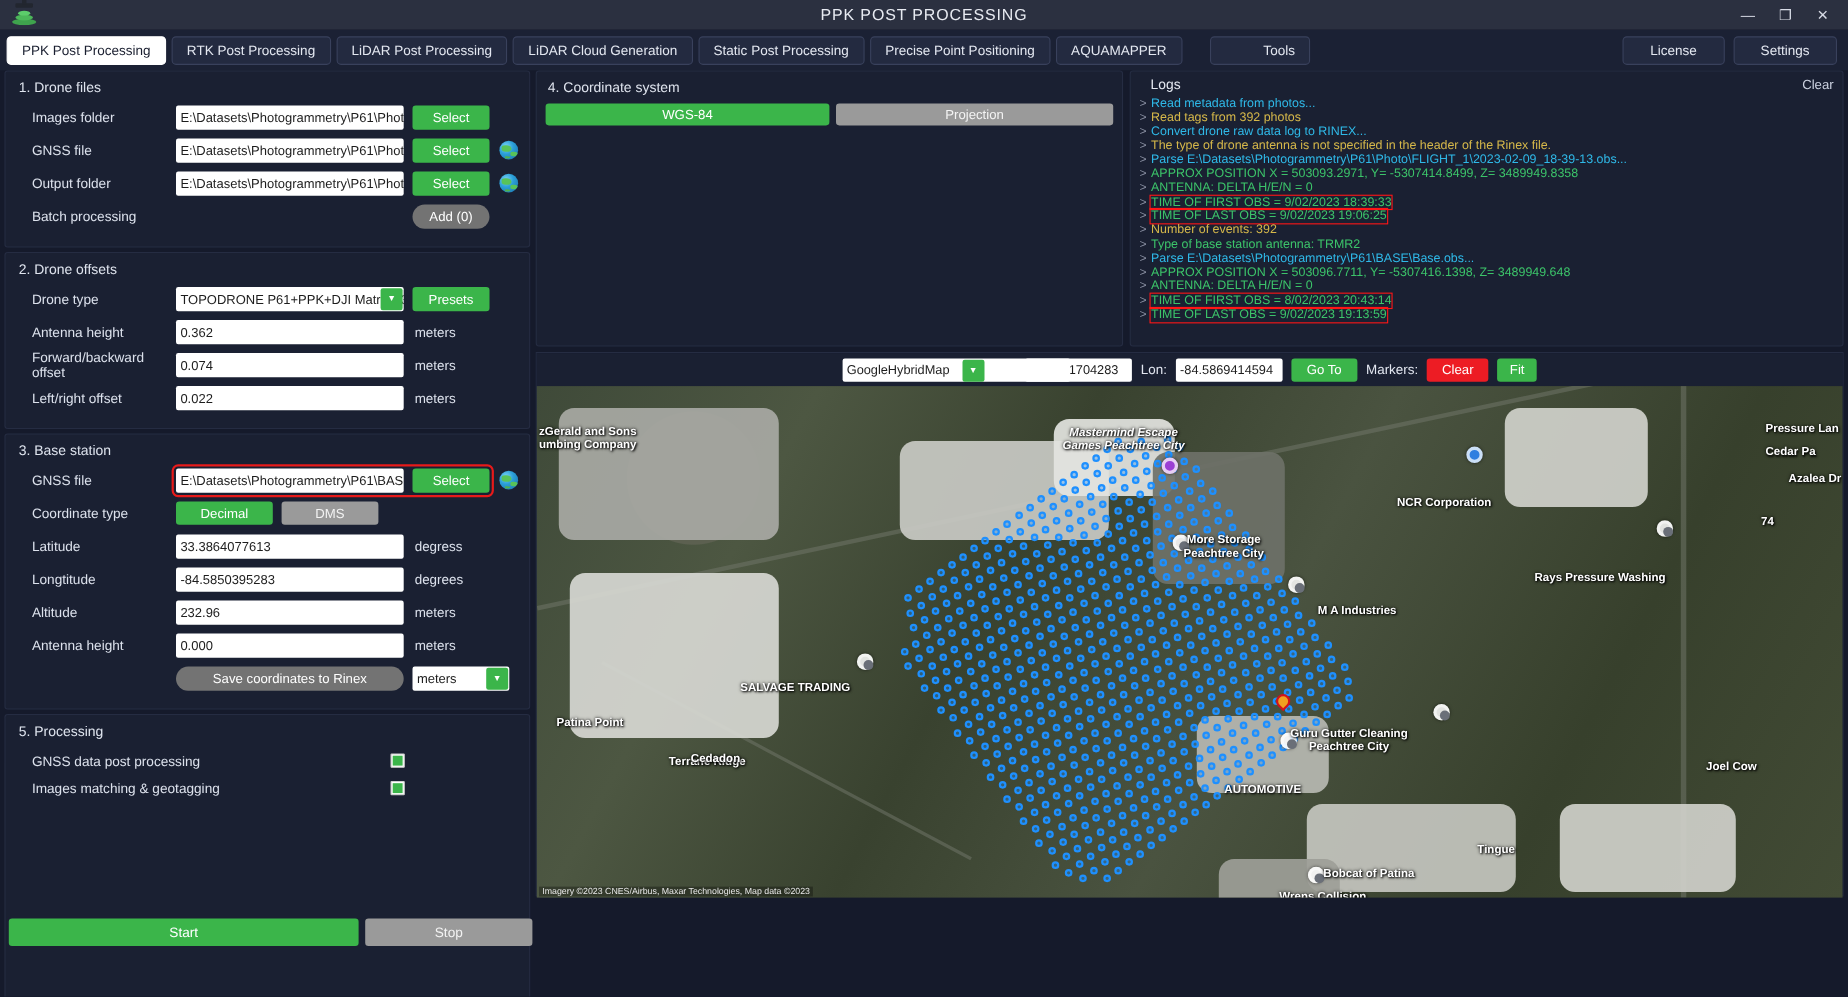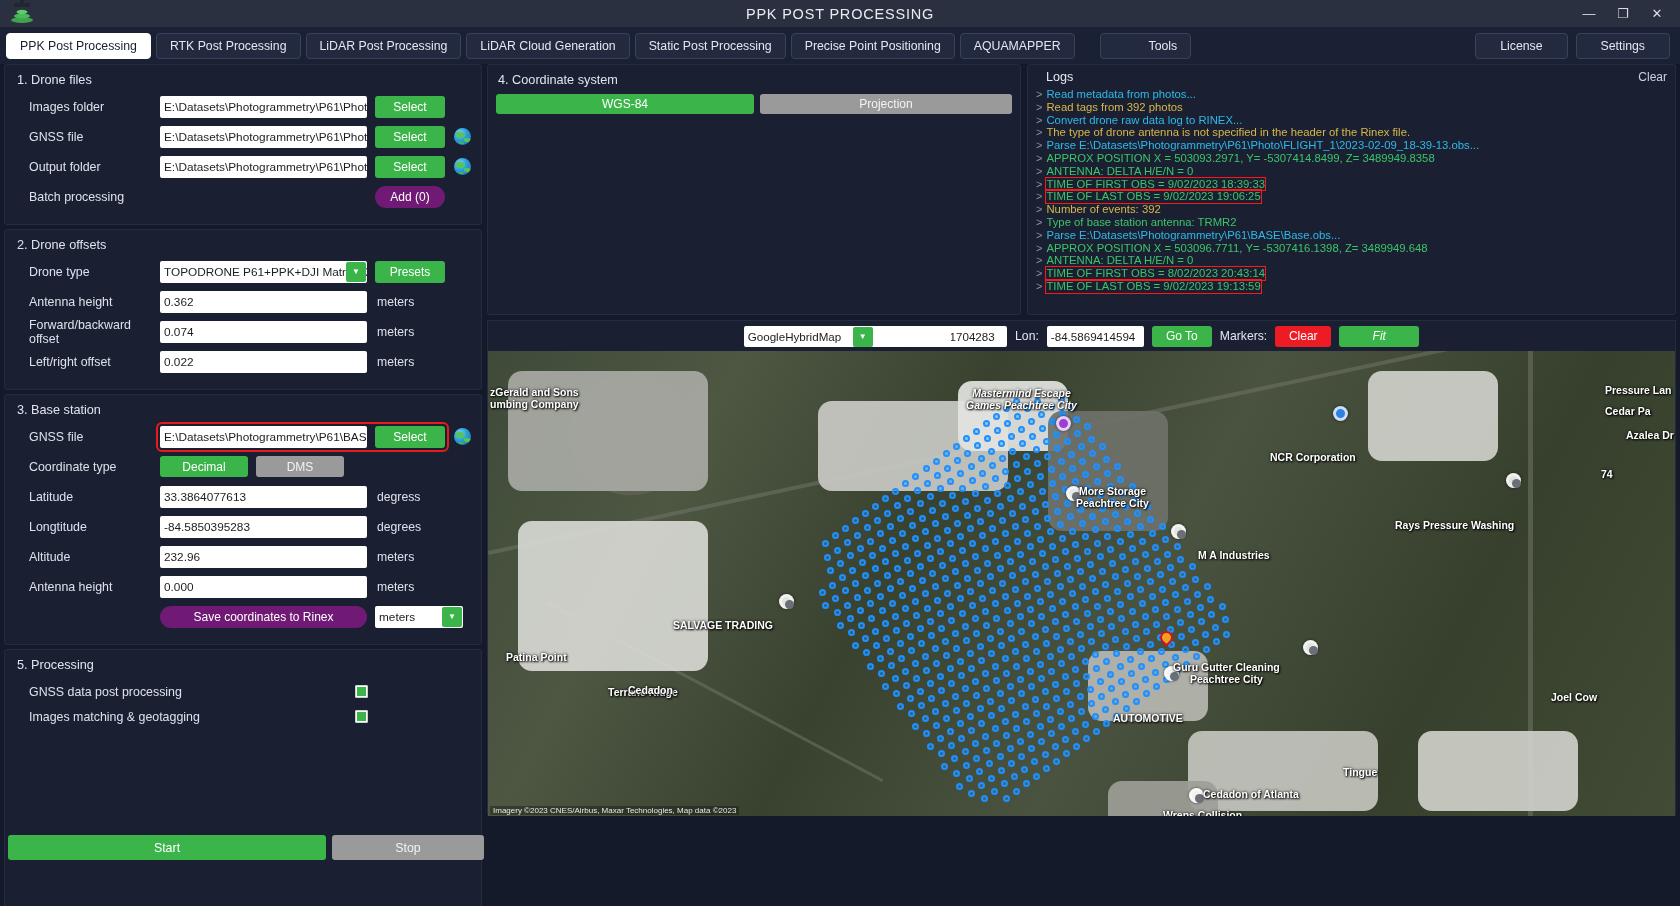--- a/index.html
+++ b/index.html
@@ -60,21 +60,21 @@
     height: 22px; line-height: 22px; padding: 0 4px; border: none; border-radius: 2px;
     width: 207px; overflow: hidden; white-space: nowrap;
     font-family: "Liberation Sans", sans-serif;
   }
   .btn {
     height: 22px; border-radius: 3px; border: none; color: #fff; font-size: 12px;
     display: inline-flex; align-items: center; justify-content: center; cursor: pointer;
     font-family: "Liberation Sans", sans-serif;
   }
   .btn-green { background: #3bb54a; }
-  .btn-blue  { background: #701a75; border-radius: 11px; }
+  .btn-blue  { background: #737373; border-radius: 11px; }
   .btn-grey  { background: #9a9a9a; color: #f3f3f3; }
   .btn-red   { background: #ed1c24; }
   .sel-btn { width: 70px; margin-left: 8px; }
   .globe {
     width: 17px; height: 17px; margin-left: 9px; border-radius: 50%;
     background: radial-gradient(circle at 35% 32%, #7fd3f7 0%, #2a9fd8 42%, #1b6fa8 100%);
     position: relative; overflow: hidden; flex: 0 0 auto;
   }
   .globe:after {
     content: ""; position: absolute; left: 2px; top: 4px; width: 9px; height: 6px;
@@ -159,21 +159,21 @@
     justify-content: center; background: #1a2032;
   }
   .maptool .inp { height: 21px; line-height: 21px; font-size: 11.6px; }
   .mt-map { width: 130px; }
   .mt-lat { width: 97px; }
   .mt-lon { width: 97px; }
   .maptool .mlbl { color: #e2e6f0; font-size: 12.2px; }
   .maptool .btn { height: 21px; }
   .btn-goto { width: 60px; }
   .btn-clear { width: 56px; }
-  .btn-fit { width: 80px; font-style: italic; }
+  .btn-fit { width: 36px; }
 
   .mapcanvas { position: relative; width: 100%; height: 465px; overflow: hidden;
     background:
       radial-gradient(circle at 12% 18%, #5c6050 0 60px, transparent 61px),
       linear-gradient(118deg, #3f4a39 0%, #4d5742 18%, #39422f 36%, #4a5340 55%, #37402c 78%, #424b35 100%);
   }
   .mapcanvas .blob {
     position: absolute; border-radius: 14px; opacity: .92;
   }
   .attrib {
@@ -1166,21 +1166,21 @@
           <div class="maplabel" style="left: 1113px; top: 117px;">74</div>
           <div class="maplabel" style="left: 907px; top: 168px;">Rays Pressure Washing</div>
           <div class="maplabel" style="left: 710px; top: 198px;">M A Industries</div>
           <div class="maplabel" style="left: 185px; top: 268px;">SALVAGE TRADING</div>
           <div class="maplabel" style="left: 685px; top: 310px;">Guru Gutter Cleaning
 Peachtree City</div>
           <div class="maplabel" style="left: 625px; top: 361px;">AUTOMOTIVE</div>
           <div class="maplabel" style="left: 18px; top: 300px;">Patina Point</div>
           <div class="maplabel" style="left: 120px; top: 335px;">Terrane Ridge</div>
           <div class="maplabel" style="left: 140px; top: 333px;">Cedadon</div>
-          <div class="maplabel" style="left: 715px; top: 437px;">Cedadon of Atlanta</div>
+          <div class="maplabel" style="left: 715px; top: 437px;">Bobcat of Patina</div>
           <div class="maplabel" style="left: 675px; top: 458px;">Wrens Collision
 Center Pro</div>
           <div class="maplabel" style="left: 855px; top: 415px;">Tingue</div>
           <div class="maplabel" style="left: 1063px; top: 340px;">Joel Cow</div>
         </div>
       <div class="attrib">Imagery ©2023 CNES/Airbus, Maxar Technologies, Map data ©2023</div>
     </div>
   </div>
 
 </div>

